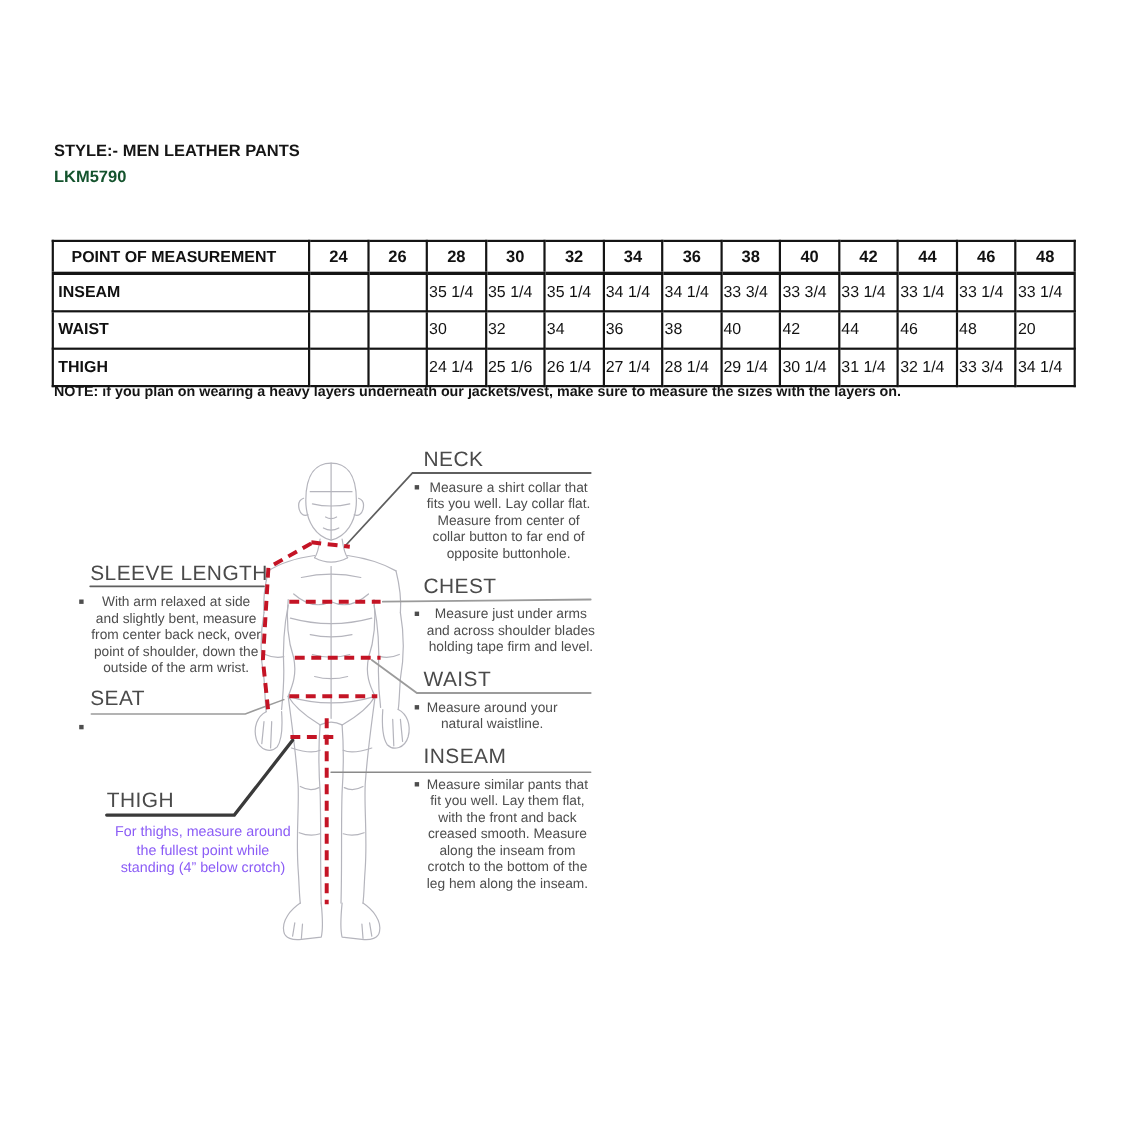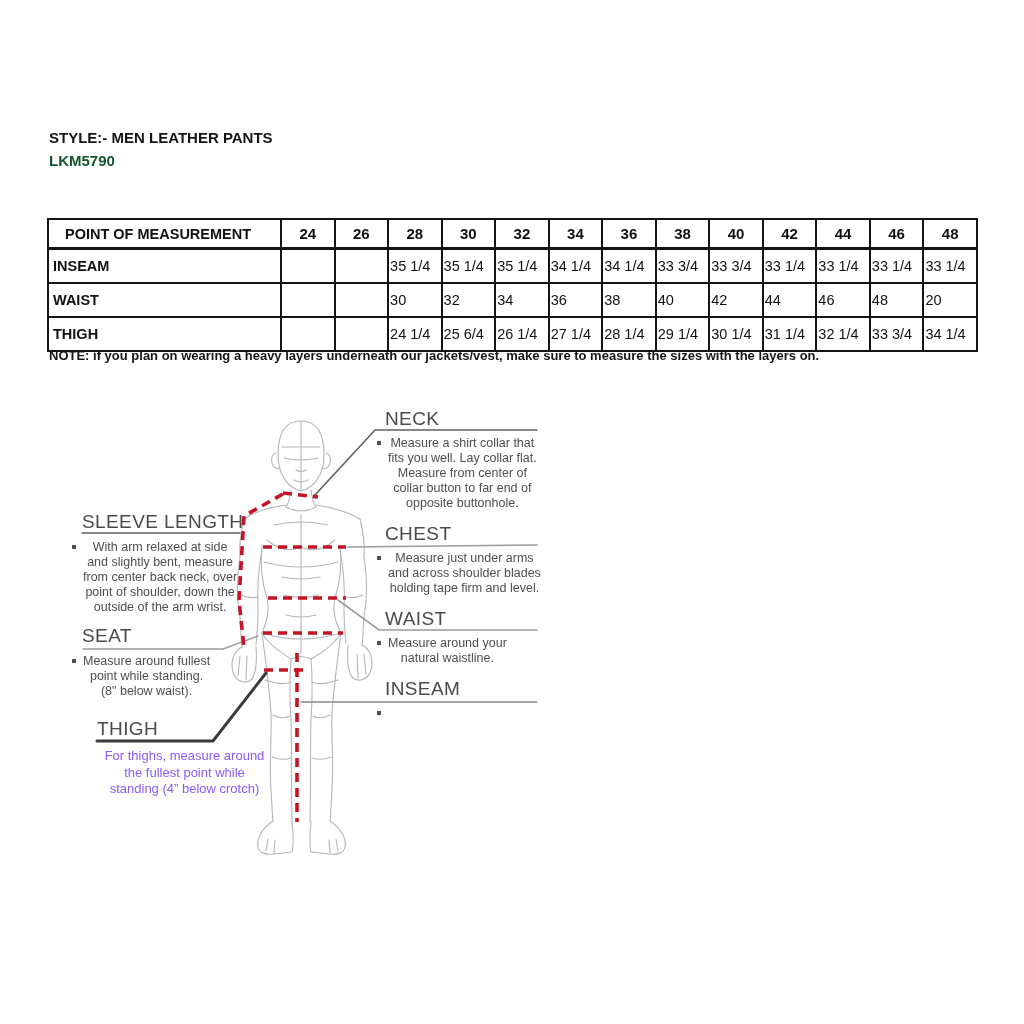--- a/index.html
+++ b/index.html
@@ -103,21 +103,21 @@
         <td>44</td>
         <td>46</td>
         <td>48</td>
         <td>20</td>
       </tr>
       <tr>
         <th>THIGH</th>
         <td></td>
         <td></td>
         <td>24 1/4</td>
-        <td>25 6/4</td>
+        <td>25 1/6</td>
         <td>26 1/4</td>
         <td>27 1/4</td>
         <td>28 1/4</td>
         <td>29 1/4</td>
         <td>30 1/4</td>
         <td>31 1/4</td>
         <td>32 1/4</td>
         <td>33 3/4</td>
         <td>34 1/4</td>
       </tr>
@@ -241,36 +241,36 @@
     <div class="b-row">
         <span class="sq"></span>
       <span>Measure around your<br>natural waistline.</span>
       </div>
   </div>
 
   <div class="g-title" style="left:385px;top:679px;">INSEAM</div>
   <div class="g-text" style="left:377px;top:706px;width:180px;">
     <div class="b-row">
         <span class="sq"></span>
+      <span>Measure similar pants that<br>fit you well. Lay them flat,<br>with the front and back<br>creased smooth. Measure<br>along the inseam from<br>crotch to the bottom of the<br>leg hem along the inseam.</span>
       </div>
   </div>
 
   <div class="g-title" style="left:82px;top:512px;">SLEEVE LENGTH</div>
   <div class="g-text" style="left:72px;top:540px;width:185px;">
     <div class="b-row">
         <span class="sq"></span>
       <span>With arm relaxed at side<br>and slightly bent, measure<br>from center back neck, over<br>point of shoulder, down the<br>outside of the arm wrist.</span>
       </div>
   </div>
 
   <div class="g-title" style="left:82px;top:626px;">SEAT</div>
   <div class="g-text" style="left:72px;top:654px;width:165px;">
     <div class="b-row">
         <span class="sq"></span>
-      <span>Measure around fullest<br>point while standing.<br>(8" below waist).</span>
       </div>
   </div>
 
   <div class="g-title" style="left:97px;top:719px;">THIGH</div>
   <div class="g-text thigh-text" style="left:97px;top:748px;width:175px;">
     <span>For thighs, measure around<br>the fullest point while<br>standing (4” below crotch)</span>
   </div>
 
 </div>
 

